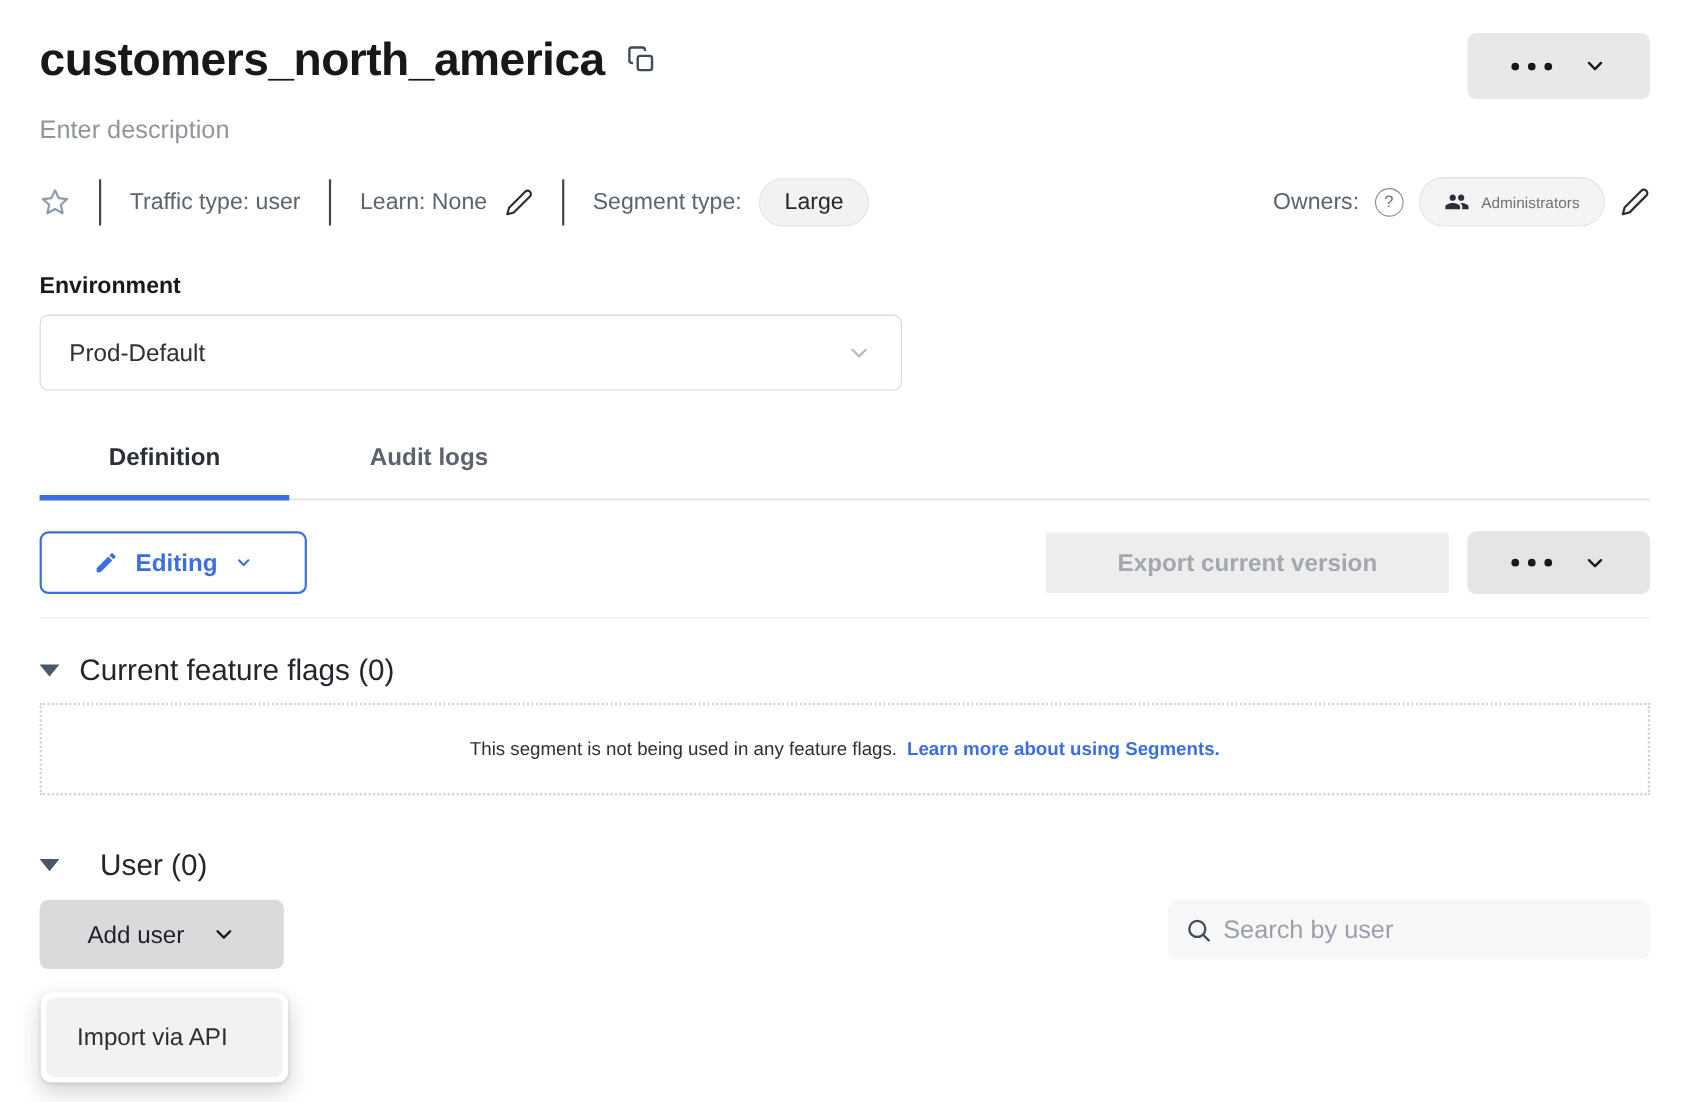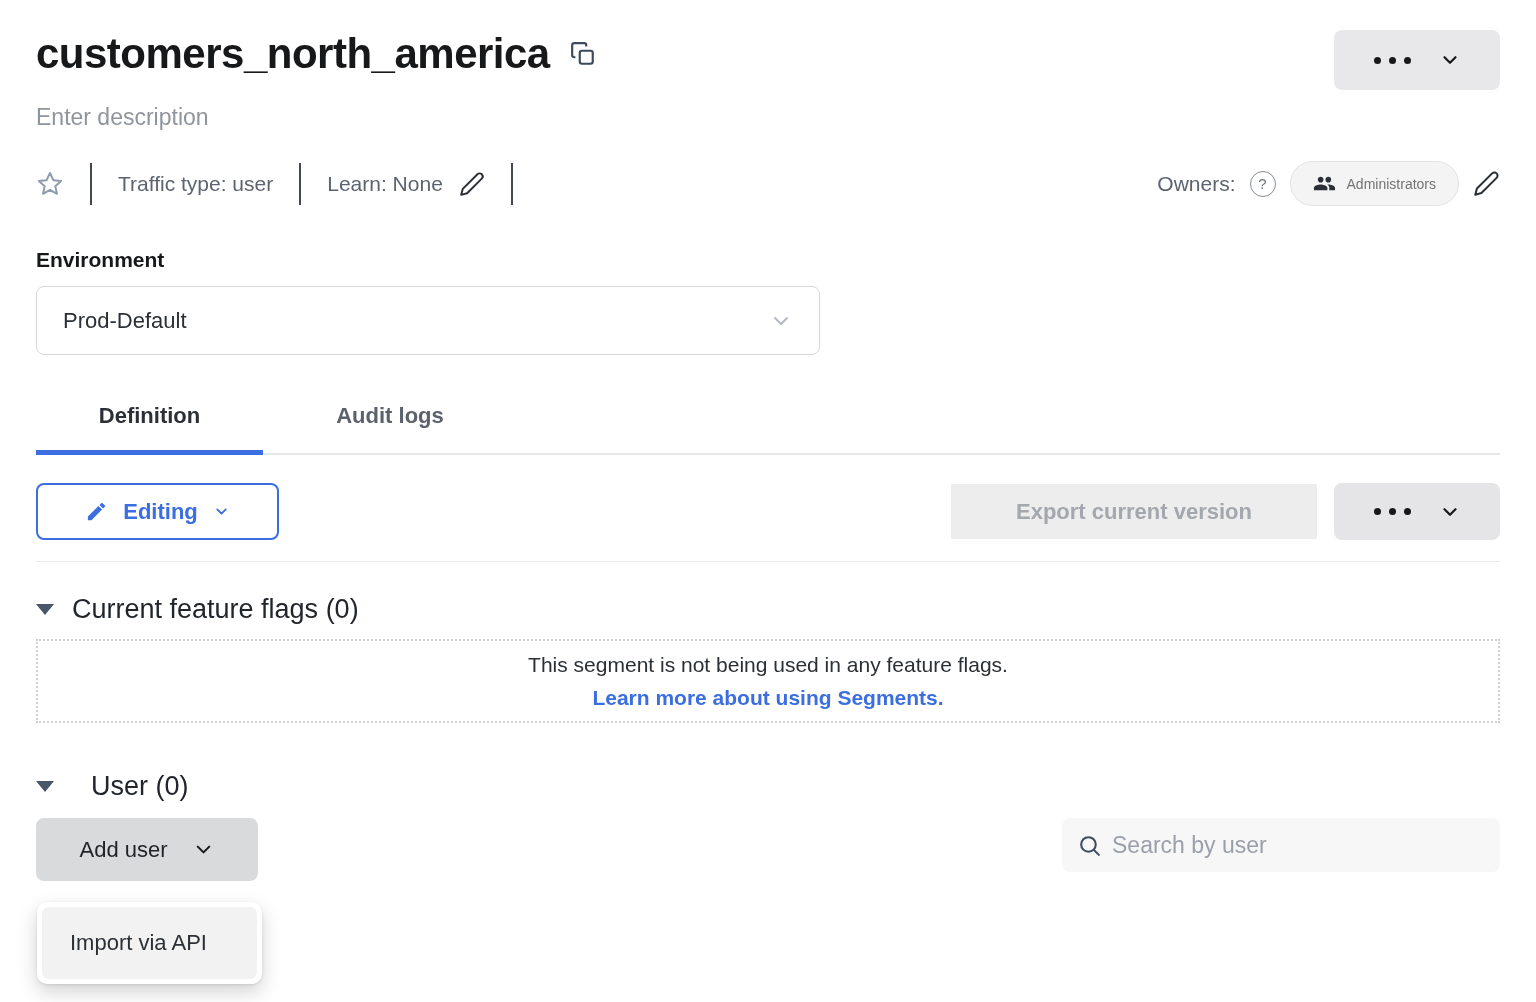--- a/index.html
+++ b/index.html
@@ -75,21 +75,21 @@
   .section-header.flags { margin-top:32px; }
   .section-header.user { margin-top:48px;gap:37px; }
   .tri {
     width:0; height:0;
     border-left:9px solid transparent; border-right:9px solid transparent;
     border-top:11px solid #4a5768;
   }
   .flags-box {
     margin-top:14px; height:84px; border:2px dotted #cfd0d3;
     display:flex; align-items:center; justify-content:center; gap:9px;
-    font-size:21px; color:#2b2f36;flex-direction:column;
+    font-size:17px; color:#2b2f36;
   }
   .flags-link { color:#3b6ee0; font-weight:700; text-decoration:none; cursor:pointer; }
   
   .user-row { margin-top:16px; display:flex; justify-content:space-between; align-items:flex-start; }
   .adduser-wrap { position:relative; }
   .adduser-btn {
     width:222px; height:63px; background:#d9dadc; border:none; border-radius:8px;
     display:flex; align-items:center; justify-content:center; gap:24px; cursor:pointer;
     font-size:22px; color:#1f2226; font-family:inherit;
   }
@@ -163,20 +163,24 @@
         <span>Learn: None</span>
         <button class="icon-btn">
           <span>
             <svg width="26" height="26" viewBox="0 0 24 24" fill="none" stroke="#2b2f36" stroke-width="1.8" stroke-linejoin="round">
               <path d="M17 3a2.8 2.8 0 1 1 4 4L7.5 20.5 2 22l1.5-5.5L17 3z"></path>
             </svg>
           </span>
         </button>
       </span>
       <span class="vdiv"></span>
+      <span class="meta-group">
+        <span>Segment type:</span>
+        <span class="badge-pill">Large</span>
+      </span>
     </div>
     <div class="meta-right">
       <span>Owners:</span>
       <span class="qmark">?</span>
       <span class="owners-pill">
         <span>
           <svg width="23" height="23" viewBox="0 0 24 24" fill="#2b2f36">
             <path d="M16 11c1.66 0 2.99-1.34 2.99-3S17.66 5 16 5c-1.66 0-3 1.34-3 3s1.34 3 3 3zm-8 0c1.66 0 2.99-1.34 2.99-3S9.66 5 8 5C6.34 5 5 6.34 5 8s1.34 3 3 3zm0 2c-2.33 0-7 1.17-7 3.5V19h14v-2.5c0-2.33-4.67-3.5-7-3.5zm8 0c-.29 0-.62.02-.97.05 1.16.84 1.97 1.97 1.97 3.45V19h6v-2.5c0-2.33-4.67-3.5-7-3.5z"></path>
           </svg>
         </span>

